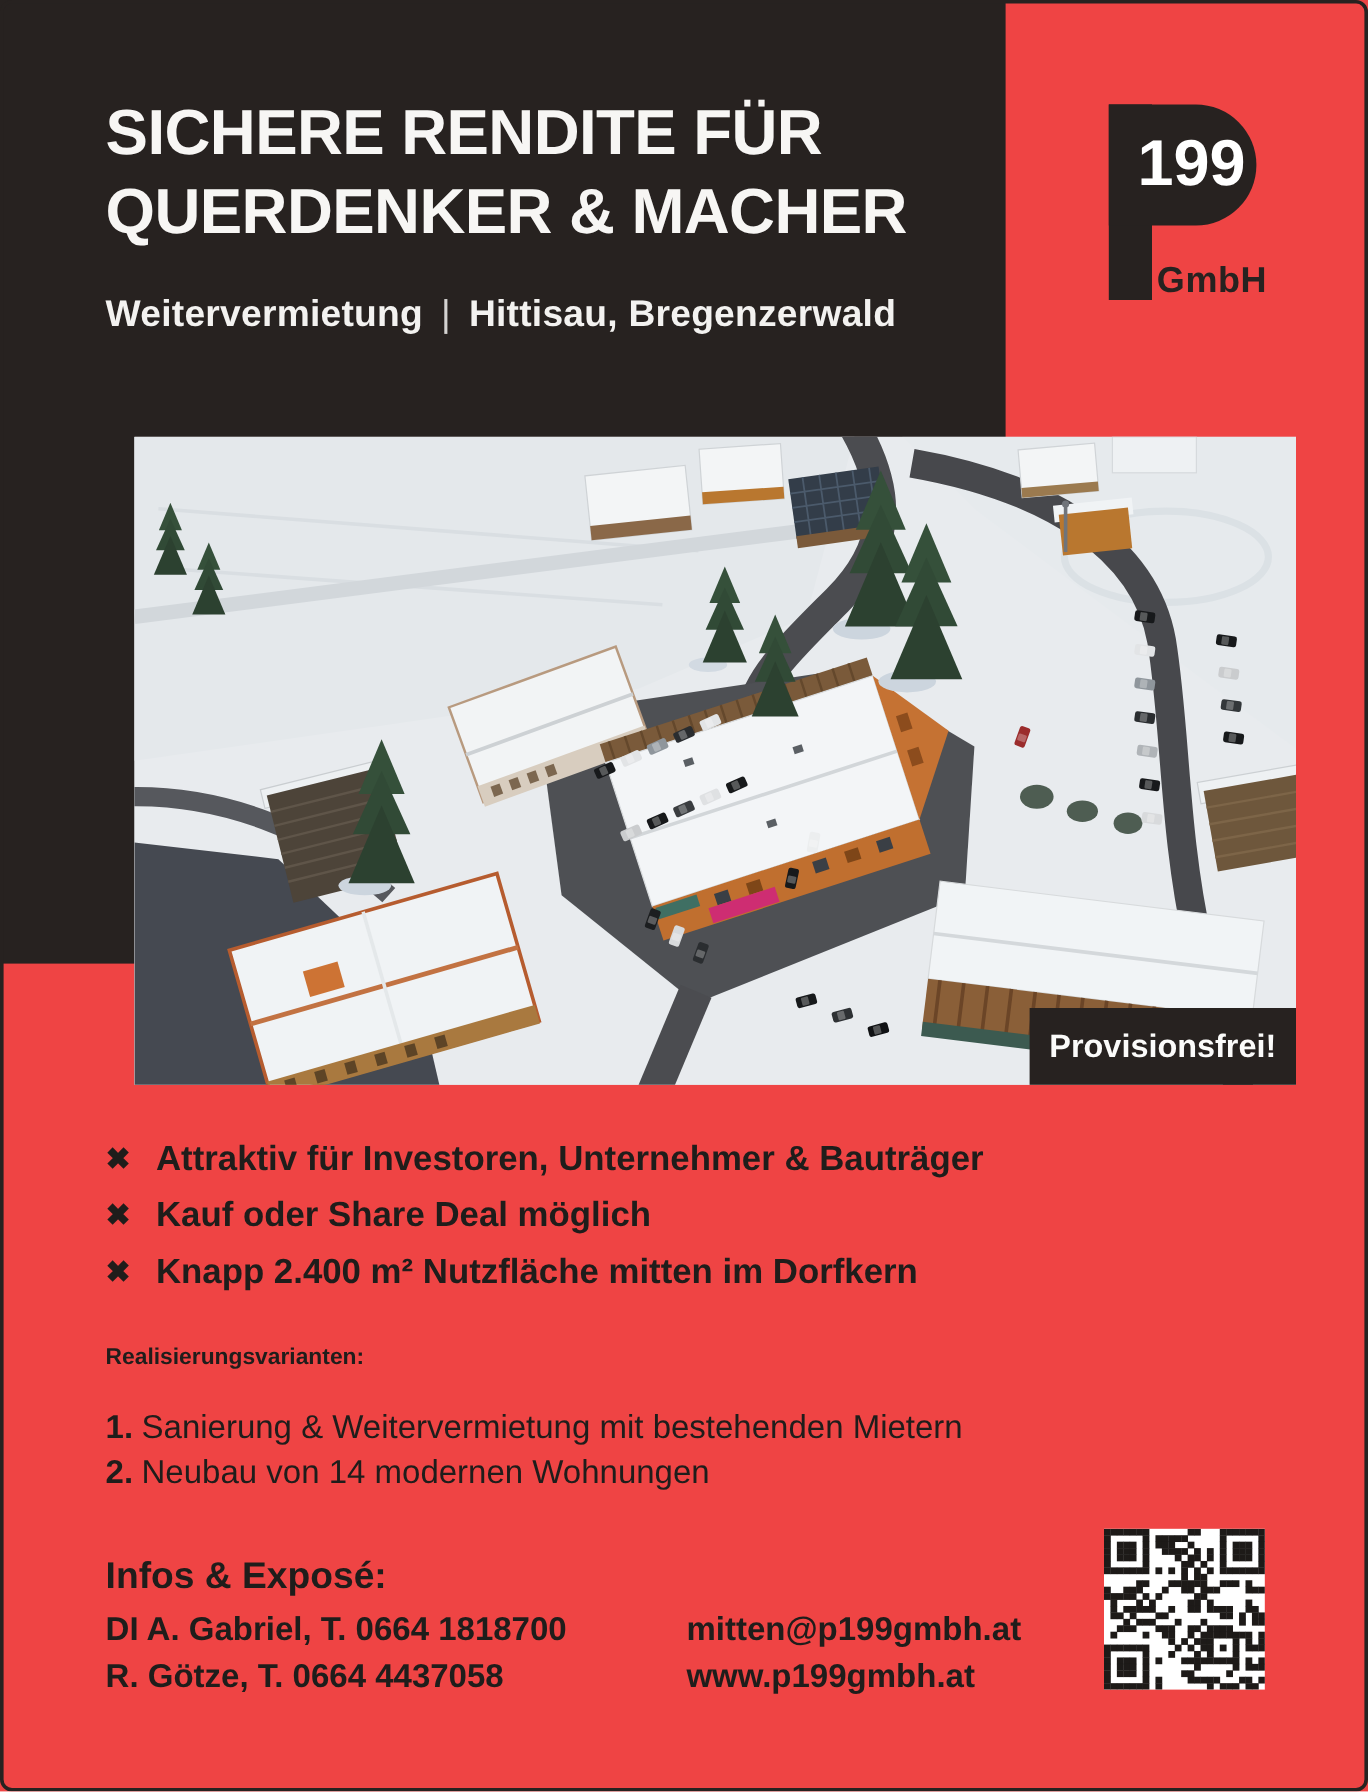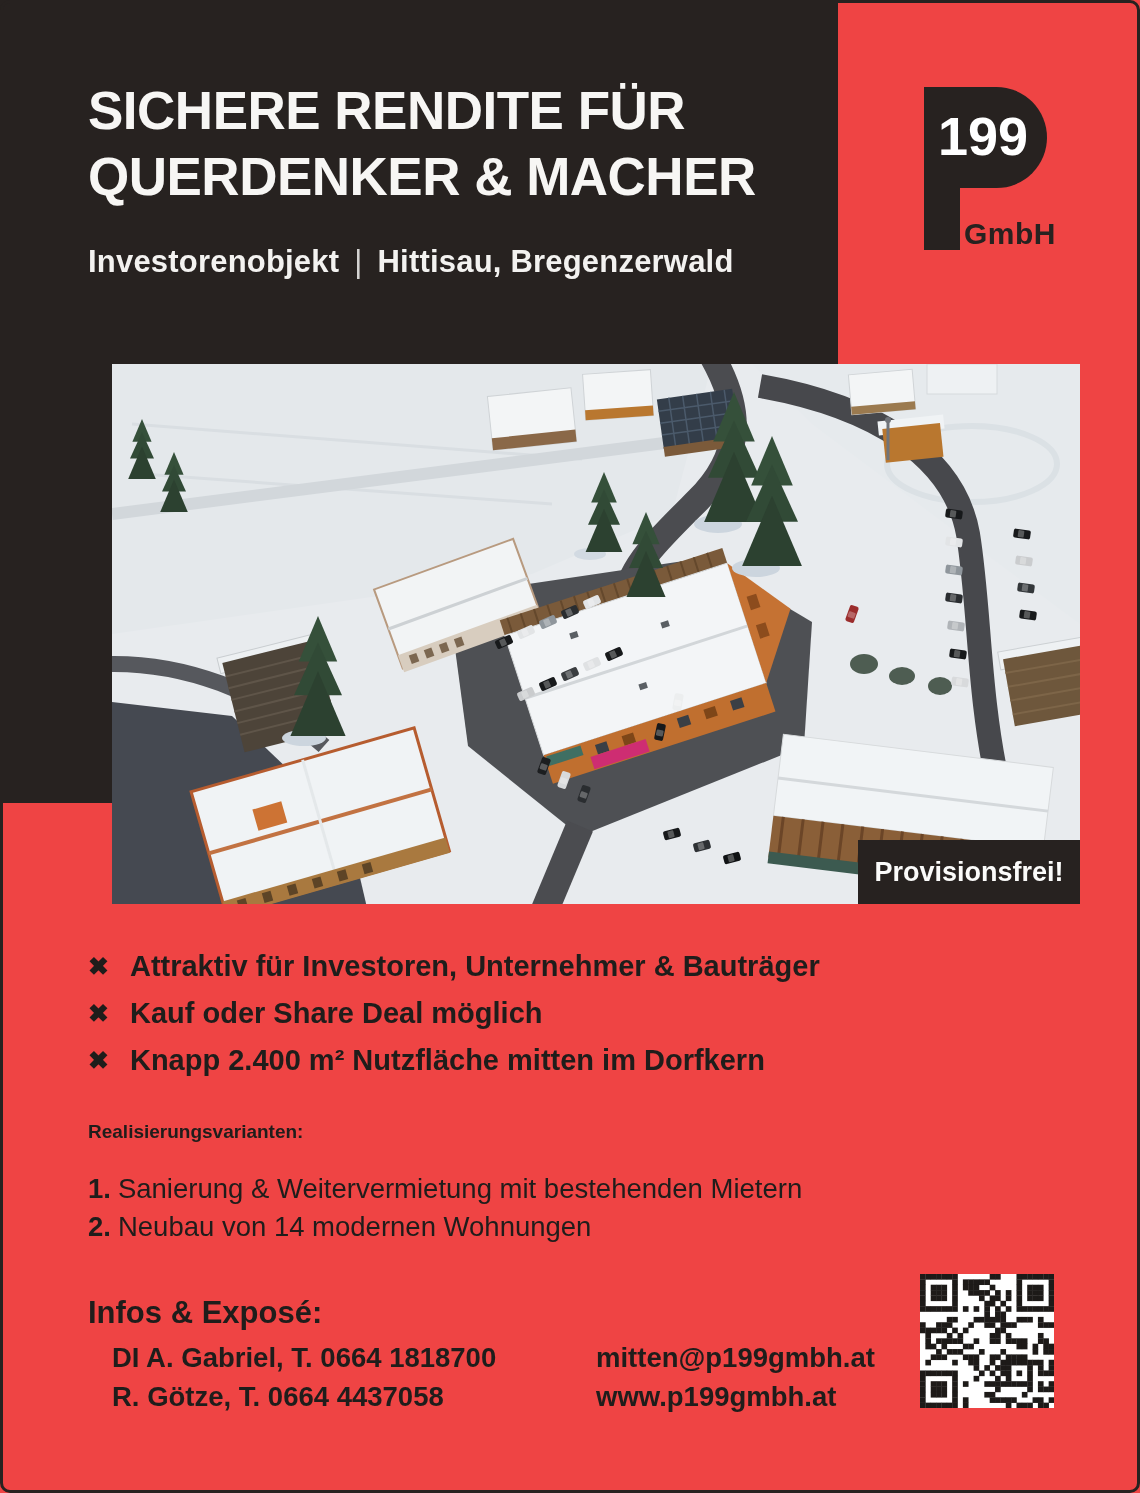--- a/index.html
+++ b/index.html
@@ -22,21 +22,21 @@
   .subtitle{
     position:absolute;left:88px;top:244px;color:#f3f2f0;
     font-size:31px;font-weight:700;letter-spacing:0.2px;
   }
   .subtitle .sep{font-weight:400;opacity:.85;padding:0 15px;}
   
   .logo{position:absolute;left:920px;top:85px;width:150px;height:170px;}
   .logo .stem{position:absolute;left:4px;top:2px;width:36px;height:163px;background:#272220;}
   .logo .bowl{position:absolute;left:4px;top:2px;width:123px;height:101px;background:#272220;border-radius:0 54px 54px 0;}
   .logo .num{
-    position:absolute;left:18px;top:22px;width:100px;text-align:left;
+    position:absolute;left:18px;top:22px;width:100px;text-align:right;
     color:#ffffff;font-size:54px;font-weight:700;letter-spacing:0;line-height:58px;
   }
   .logo .suffix{
     position:absolute;left:44px;top:132px;color:#272220;
     font-size:30px;font-weight:600;letter-spacing:0.5px;text-align:center;
   }
   .logo .sr{position:absolute;width:1px;height:1px;overflow:hidden;opacity:0;}
   
   .photo{position:absolute;left:84px;top:364px;width:968px;height:540px;background:#e8ebee;margin-left:28px;}
   .photo svg{display:block;}
@@ -47,39 +47,39 @@
   
   .features{position:absolute;left:88px;top:950px;list-style:none;margin:0;padding:0;}
   .features li{display:flex;align-items:baseline;height:47px;font-size:29px;font-weight:700;}
   .features .bullet{font-size:25px;margin-right:21px;transform:translateY(-1px);}
   
   .variants-heading{position:absolute;left:88px;top:1121px;font-size:19px;font-weight:700;}
   .variants{position:absolute;left:88px;top:1170px;font-size:27.5px;line-height:38px;font-weight:400;}
   .variants .num{font-weight:700;margin-right:7px;}
   
   .contact-heading{position:absolute;left:88px;top:1295px;font-size:31px;font-weight:700;}
-  .contact-col{position:absolute;top:1338px;font-size:27.5px;line-height:39px;font-weight:700;margin-left:24px;}
+  .contact-col{position:absolute;top:1338px;font-size:27.5px;line-height:39px;font-weight:700;}
   .contact-col.c1{left:88px;}
   .contact-col.c2{left:572px;}
   
   .qr{position:absolute;left:920px;top:1274px;width:134px;height:134px;background:#ffffff;}
 </style>
 </head>
 <body>
 
 <div class="page">
 
   <div class="dark-block"></div>
 
   <div class="title">
     <div>SICHERE RENDITE FÜR</div>
     <div>QUERDENKER &amp; MACHER</div>
   </div>
 
-  <div class="subtitle"><span>Investorenobjekt</span><span class="sep">|</span><span>Hittisau, Bregenzerwald</span></div>
+  <div class="subtitle"><span>Weitervermietung</span><span class="sep">|</span><span>Hittisau, Bregenzerwald</span></div>
 
   <div class="logo">
     <span class="sr">P</span>
     <div class="stem"></div>
     <div class="bowl"></div>
     <div class="num">199</div>
     <div class="suffix">GmbH</div>
   </div>
 
   <div class="photo">

